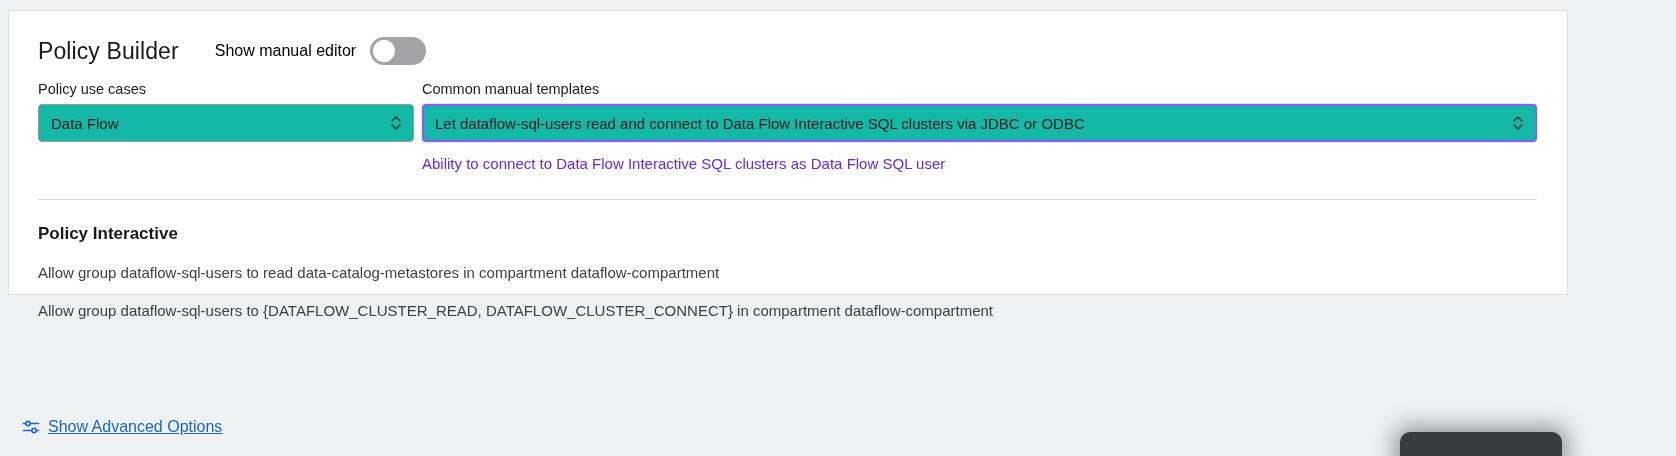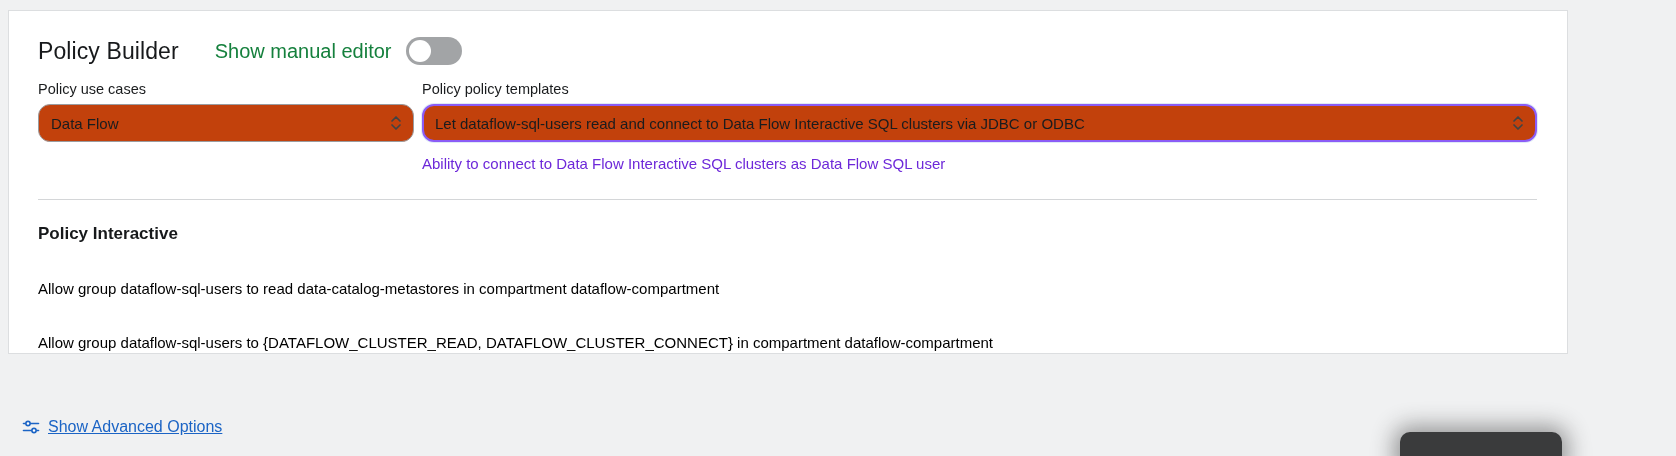--- a/index.html
+++ b/index.html
@@ -12,41 +12,41 @@
     font-family: "Liberation Sans", "DejaVu Sans", sans-serif;
     color: #1a1c1e;
     position: relative;
   }
 
   .card {
     position: absolute;
     left: 8px;
     top: 10px;
     width: 1560px;
-    height: 344px;
+    height: 285px;
     background: #ffffff;
     border: 1px solid #dcdee0;
     padding: 26px 30px 0 29px;
   }
 
   
   .header-row {
     display: flex;
     align-items: center;
     margin-bottom: 16px;
   }
   .page-title {
     font-size: 23px;
     font-weight: 400;
     color: #17191b;
     letter-spacing: 0.1px;
   }
   .manual-editor-label {
-    font-size: 20px;
-    color: #15803d;
+    font-size: 16px;
+    color: #000000;
     margin-left: 36px;
     margin-right: 14px;
   }
   .toggle {
     width: 56px;
     height: 28px;
     border-radius: 14px;
     background: #a2a4a6;
     position: relative;
     cursor: pointer;
@@ -73,23 +73,23 @@
 
   .field-label {
     font-size: 14.5px;
     color: #1a1c1e;
     margin-bottom: 7px;
   }
 
   .select {
     height: 38px;
     width: 100%;
-    background: #c2410c;
+    background: #14b8a6;
     border: 1px solid #9a9ca0;
-    border-radius: 12px;
+    border-radius: 4px;
     display: flex;
     align-items: center;
     padding: 0 34px 0 12px;
     font-size: 15px;
     color: #1a1c1e;
     position: relative;
     cursor: pointer;
     white-space: nowrap;
     overflow: hidden;
   }
@@ -121,22 +121,22 @@
   }
 
   .statements-heading {
     font-size: 17px;
     font-weight: 700;
     color: #17191b;
     margin-top: 24px;
   }
   .statement {
     font-size: 15px;
-    color: #000000;
-    margin-top: 36px;
+    color: #404040;
+    margin-top: 20px;
     line-height: 1.2;
   }
 
   
   .advanced-link {
     position: absolute;
     left: 22px;
     top: 418px;
     display: flex;
     align-items: center;
@@ -185,21 +185,21 @@
         <span class="chevrons">
           <svg width="14" height="16" viewBox="0 0 14 16" fill="none" stroke="#404345" stroke-width="1.7" stroke-linecap="round" stroke-linejoin="round">
             <path d="M3 6 L7 2 L11 6"></path>
             <path d="M3 10 L7 14 L11 10"></path>
           </svg>
         </span>
       </div>
     </div>
 
     <div class="col-right">
-      <div class="field-label">Policy policy templates</div>
+      <div class="field-label">Common manual templates</div>
       <div class="select focused" role="combobox">
         <span>Let dataflow-sql-users read and connect to Data Flow Interactive SQL clusters via JDBC or ODBC</span>
         <span class="chevrons">
           <svg width="14" height="16" viewBox="0 0 14 16" fill="none" stroke="#404345" stroke-width="1.7" stroke-linecap="round" stroke-linejoin="round">
             <path d="M3 6 L7 2 L11 6"></path>
             <path d="M3 10 L7 14 L11 10"></path>
           </svg>
         </span>
       </div>
       <div class="helper-text">Ability to connect to Data Flow Interactive SQL clusters as Data Flow SQL user</div>

